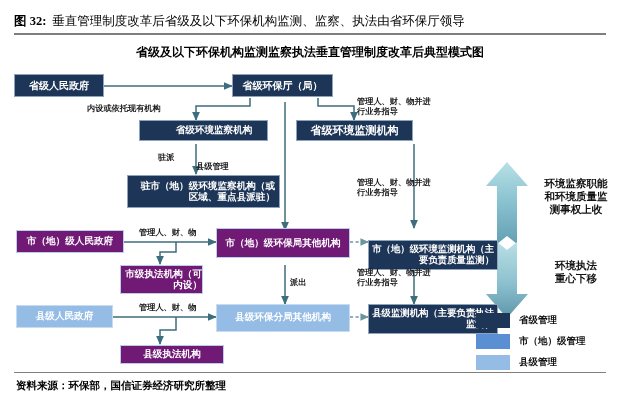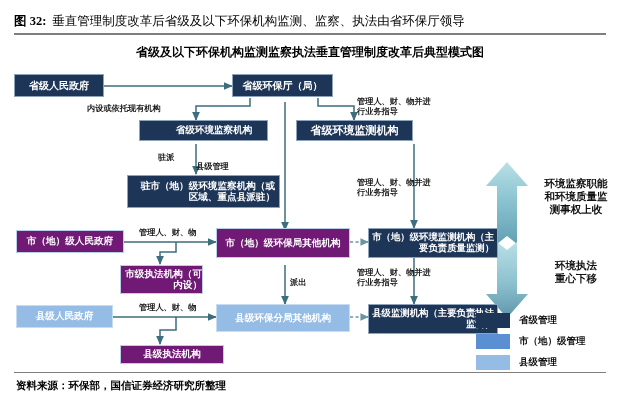--- a/index.html
+++ b/index.html
@@ -148,25 +148,25 @@
     <div class="node prov" style="left:296px;top:58px;width:117px;height:21px;font-size:11px;">省级环境监测机构</div>
 
     <div class="node prov" style="left:105px;top:113px;width:153px;height:33px;font-size:9.6px;padding:0 4px;margin-left:22px;">驻市（地）级环境监察机构（或区域、重点县派驻）</div>
 
     <div class="node city" style="left:16px;top:168px;width:108px;height:23px;font-size:9.6px;">市（地）级人民政府</div>
 
     <div class="node city" style="left:216px;top:166px;width:134px;height:30px;font-size:9.6px;padding:0 4px;">市（地）级环保局其他机构</div>
 
     <div class="node city" style="left:120px;top:203px;width:83px;height:29px;font-size:9.6px;">市级执法机构（可内设）</div>
 
-    <div class="node prov" style="left:368px;top:166px;width:130px;height:30px;font-size:9.4px;padding:0 3px;">市（地）级环境监测机构（主要负责质量监测）</div>
+    <div class="node prov" style="left:368px;top:178px;width:130px;height:30px;font-size:9.4px;padding:0 3px;">市（地）级环境监测机构（主要负责质量监测）</div>
 
     <div class="node county" style="left:16px;top:243px;width:97px;height:23px;font-size:9.6px;">县级人民政府</div>
 
-    <div class="node county" style="left:216px;top:242px;width:134px;height:28px;font-size:9.6px;padding:0 4px;">县级环保分局其他机构</div>
+    <div class="node county" style="left:216px;top:242px;width:134px;height:28px;font-size:9.6px;padding:0 4px;font-family:Liberation Mono, monospace;">县级环保分局其他机构</div>
 
     <div class="node city" style="left:120px;top:283px;width:104px;height:19px;font-size:9.6px;">县级执法机构</div>
 
     <div class="node prov" style="left:368px;top:242px;width:130px;height:30px;font-size:9.4px;padding:0 3px;">县级监测机构（主要负责执法监测）</div>
 
     <div class="lbl" style="left: 87px; top: 42px; white-space: pre-line;">内设或依托现有机构</div>
 
     <div class="lbl" style="left: 158px; top: 91px; white-space: pre-line;">驻派</div>
 
     <div class="lbl" style="left: 196px; top: 100px; white-space: pre-line;">县级管理</div>

